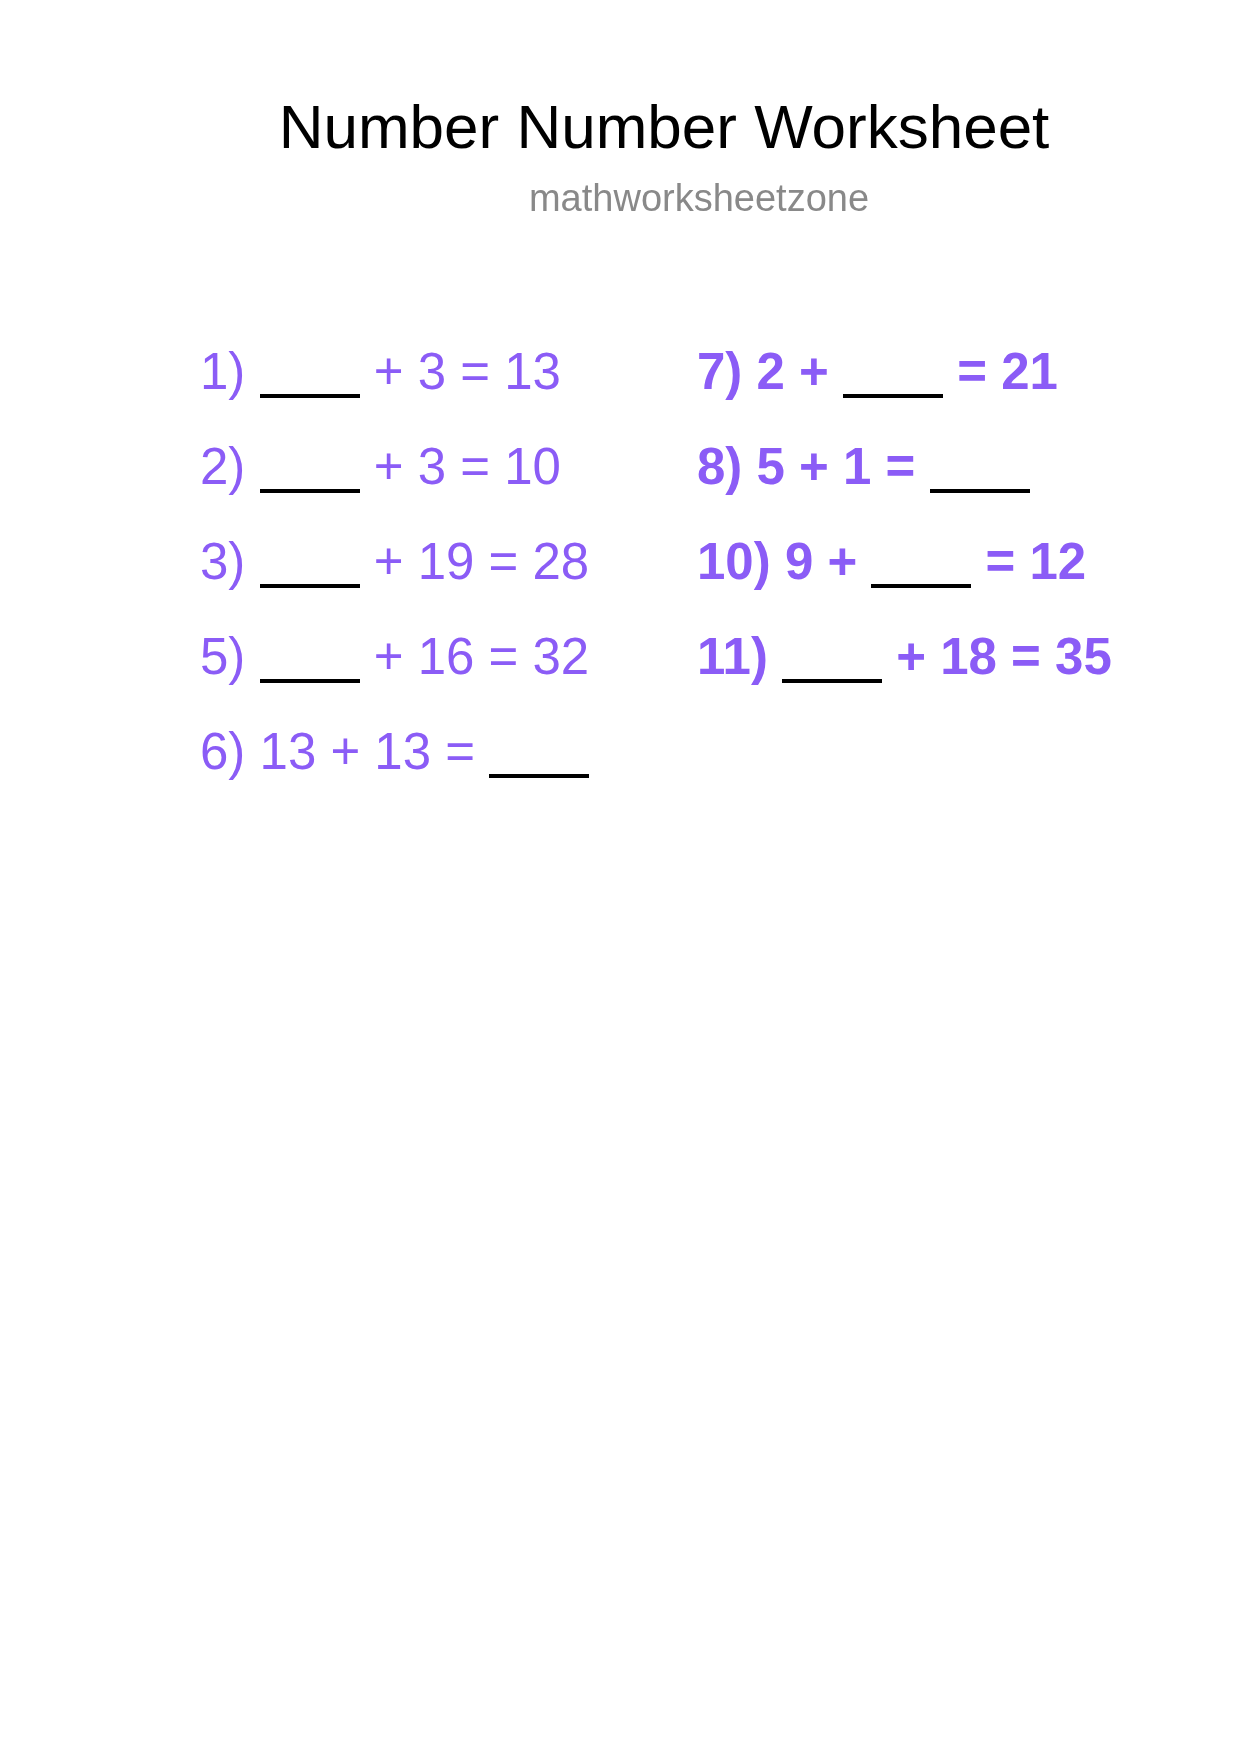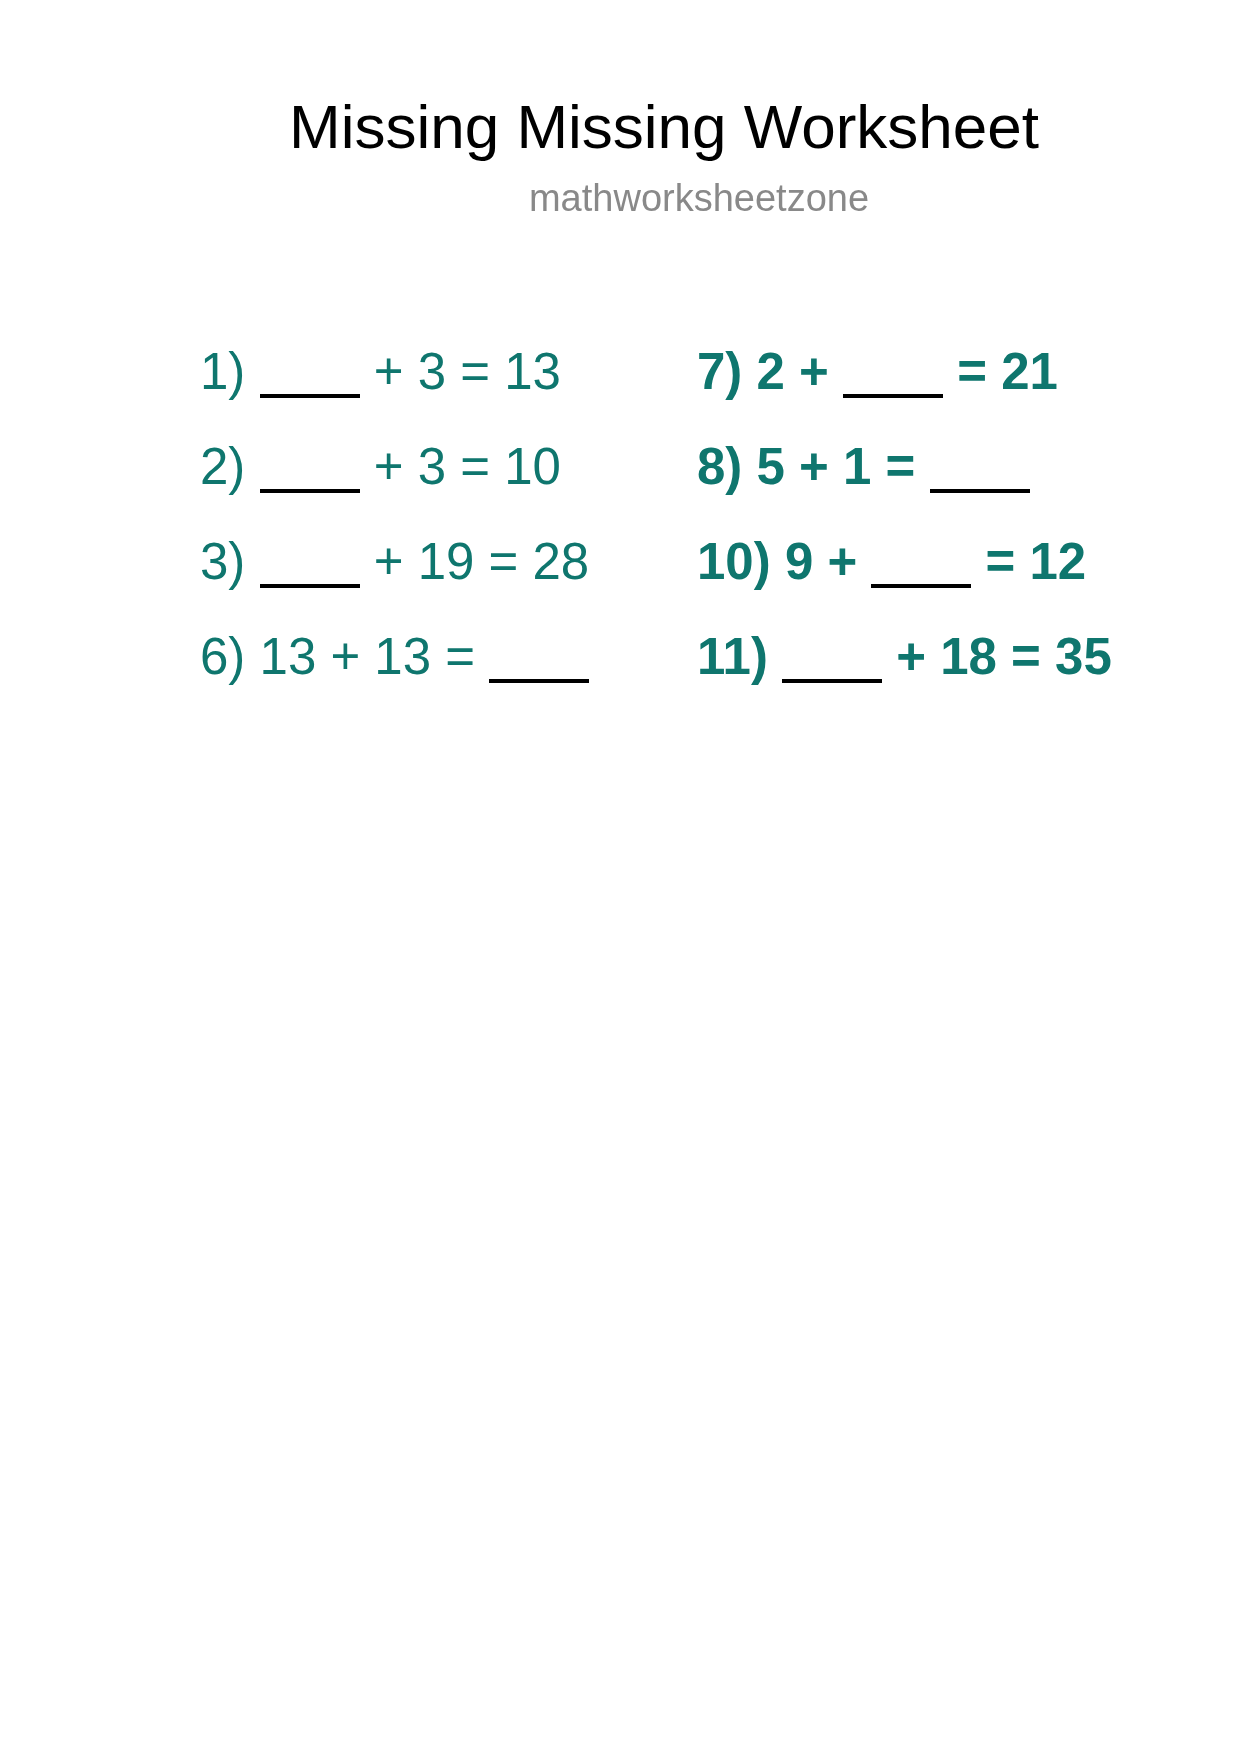--- a/index.html
+++ b/index.html
@@ -40,43 +40,44 @@
     position: absolute;
     top: 324px;
   }
   .col-left  { left: 200px; }
   .col-right { left: 697px; font-weight: bold; }
   .problem {
     height: 95px;
     line-height: 95px;
     font-size: 51px;
     white-space: nowrap;
-    color: #0f766e;
+    color: #8b5cf6;
   }
   .blank {
     display: inline-block;
     width: 100px;
     height: 0;
     border-bottom: 4px solid #000000;
     vertical-align: -9px;
   }
 </style>
 </head>
 <body>
 
 <div class="page">
 
-  <div class="title">Missing Missing Worksheet</div>
+  <div class="title">Number Number Worksheet</div>
 
   <div class="subtitle">mathworksheetzone</div>
 
   <div class="col col-left">
     <div class="problem">1) <span class="blank"></span> + 3 = 13</div>
     <div class="problem">2) <span class="blank"></span> + 3 = 10</div>
     <div class="problem">3) <span class="blank"></span> + 19 = 28</div>
+    <div class="problem">5) <span class="blank"></span> + 16 = 32</div>
     <div class="problem">6) 13 + 13 = <span class="blank"></span></div>
   </div>
 
   <div class="col col-right">
     <div class="problem">7) 2 + <span class="blank"></span> = 21</div>
     <div class="problem">8) 5 + 1 = <span class="blank"></span></div>
     <div class="problem">10) 9 + <span class="blank"></span> = 12</div>
     <div class="problem">11) <span class="blank"></span> + 18 = 35</div>
   </div>
 

